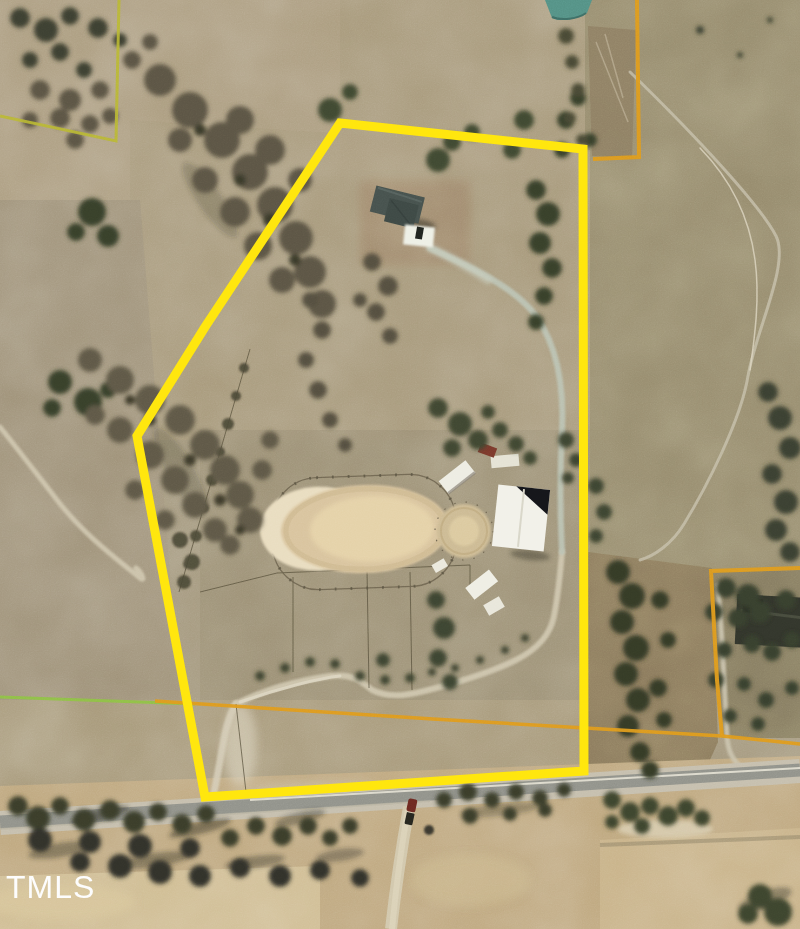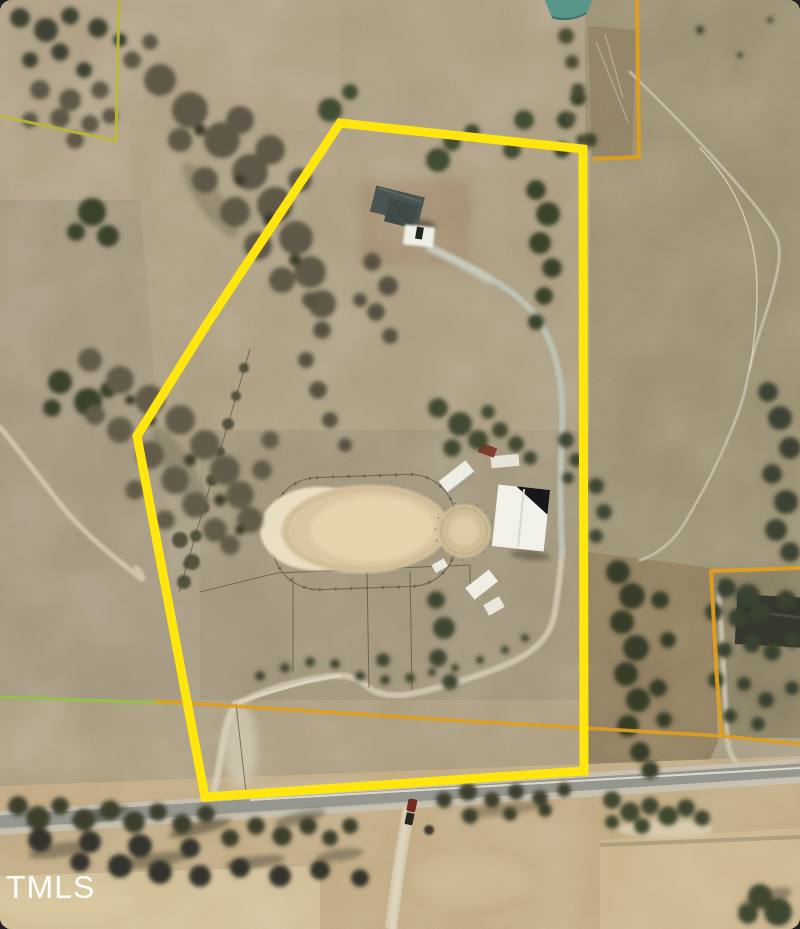--- a/index.html
+++ b/index.html
@@ -1,17 +1,17 @@
 <!DOCTYPE html>
 <html><head>
 <meta charset="utf-8">
 <style>
   html,body{margin:0;padding:0;background:#222;}
   .stage{position:relative;width:800px;height:929px;overflow:hidden;background:#a3977c;
-         font-family:"Liberation Sans",sans-serif;border-radius:12px;}
+         font-family:"Liberation Sans",sans-serif;}
   svg{display:block}
   .wm{font-family:"Liberation Sans",sans-serif;font-weight:400;}
 </style>
 </head>
 <body>
 
 <div class="stage">
 <svg width="800" height="929" viewBox="0 0 800 929">
   <defs>
     <filter id="b1" x="-40%" y="-40%" width="180%" height="180%">

